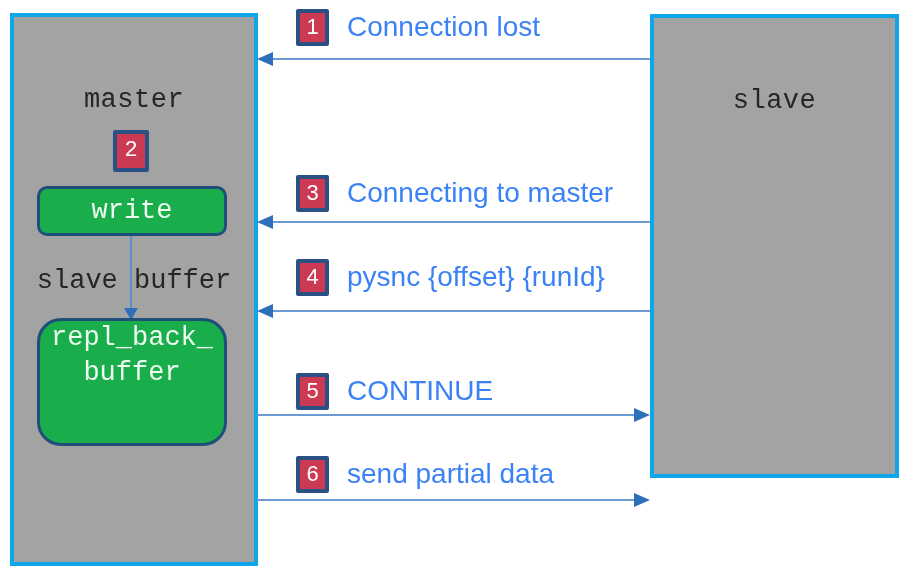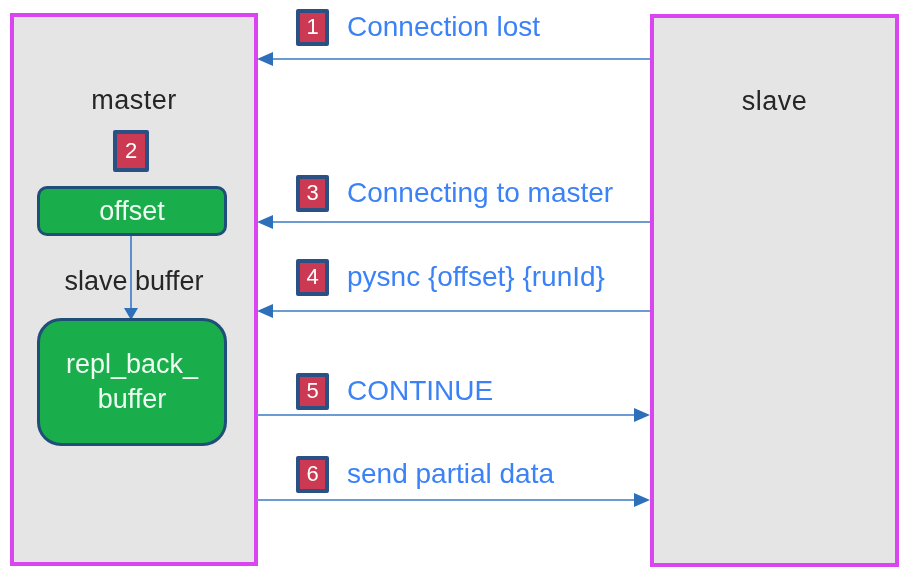--- a/index.html
+++ b/index.html
@@ -3,24 +3,24 @@
 <meta charset="utf-8">
 <style>
   html,body { margin:0; padding:0; background:#ffffff; }
   .stage {
     position:relative; width:911px; height:575px; background:#ffffff;
     font-family:"Liberation Sans","DejaVu Sans",sans-serif; overflow:hidden;
   }
   
   .node {
     position:absolute; box-sizing:border-box;
-    background:#e5e5e5; border:4px solid #d946ef;
+    background:#a3a3a3; border:4px solid #0ea5e9;font-family:Liberation Mono, monospace;
   }
   .node-master { left:10px; top:13px; width:248px; height:553px; }
-  .node-slave  { left:650px; top:14px; width:249px; height:553px; }
+  .node-slave  { left:650px; top:14px; width:249px; height:464px; }
   .node-title {
     position:absolute; left:0; width:100%; top:68px; text-align:center;
     font-size:27px; color:#262626; letter-spacing:0.5px;
   }
   
   .badge {
     box-sizing:border-box; display:flex; align-items:center; justify-content:center;
     background:#cb3a52; border:4px solid #2b5184; border-radius:2px;
     color:#ffffff; font-size:22px; line-height:1;
   }
@@ -30,21 +30,21 @@
     position:absolute; box-sizing:border-box;
     background:#1aad4b; border:3px solid #1f4e79;
     color:#eefbf1; text-align:center;
   }
   .box-write {
     left:23px; top:169px; width:190px; height:50px; border-radius:10px;
     font-size:27px; line-height:44px;
   }
   .box-repl {
     left:23px; top:301px; width:190px; height:128px; border-radius:24px;
-    font-size:27px; line-height:35px; padding-top:26px;
+    font-size:27px; line-height:35px; 
   }
   
   .v-line {
     position:absolute; left:116px; top:219px; width:2px; height:74px;
     background:#5b8fd0;
   }
   .v-head {
     position:absolute; left:110px; top:291px; width:0; height:0;
     border-left:7px solid transparent; border-right:7px solid transparent;
     border-top:12px solid #2e6fba;
@@ -89,21 +89,21 @@
 </head>
 <body>
 
 <div class="stage">
 
   <div class="node node-master">
     <div class="node-title">master</div>
     <div class="badge badge-in-master">
       <span>2</span>
     </div>
-    <div class="green-box box-write">offset</div>
+    <div class="green-box box-write">write</div>
     <div class="v-line"></div>
     <div class="v-head"></div>
     <div class="send-buffer-label">slave buffer</div>
     <div class="green-box box-repl">
       <div>repl_back_</div>
       <div>buffer</div>
     </div>
   </div>
 
   <div class="node node-slave">

